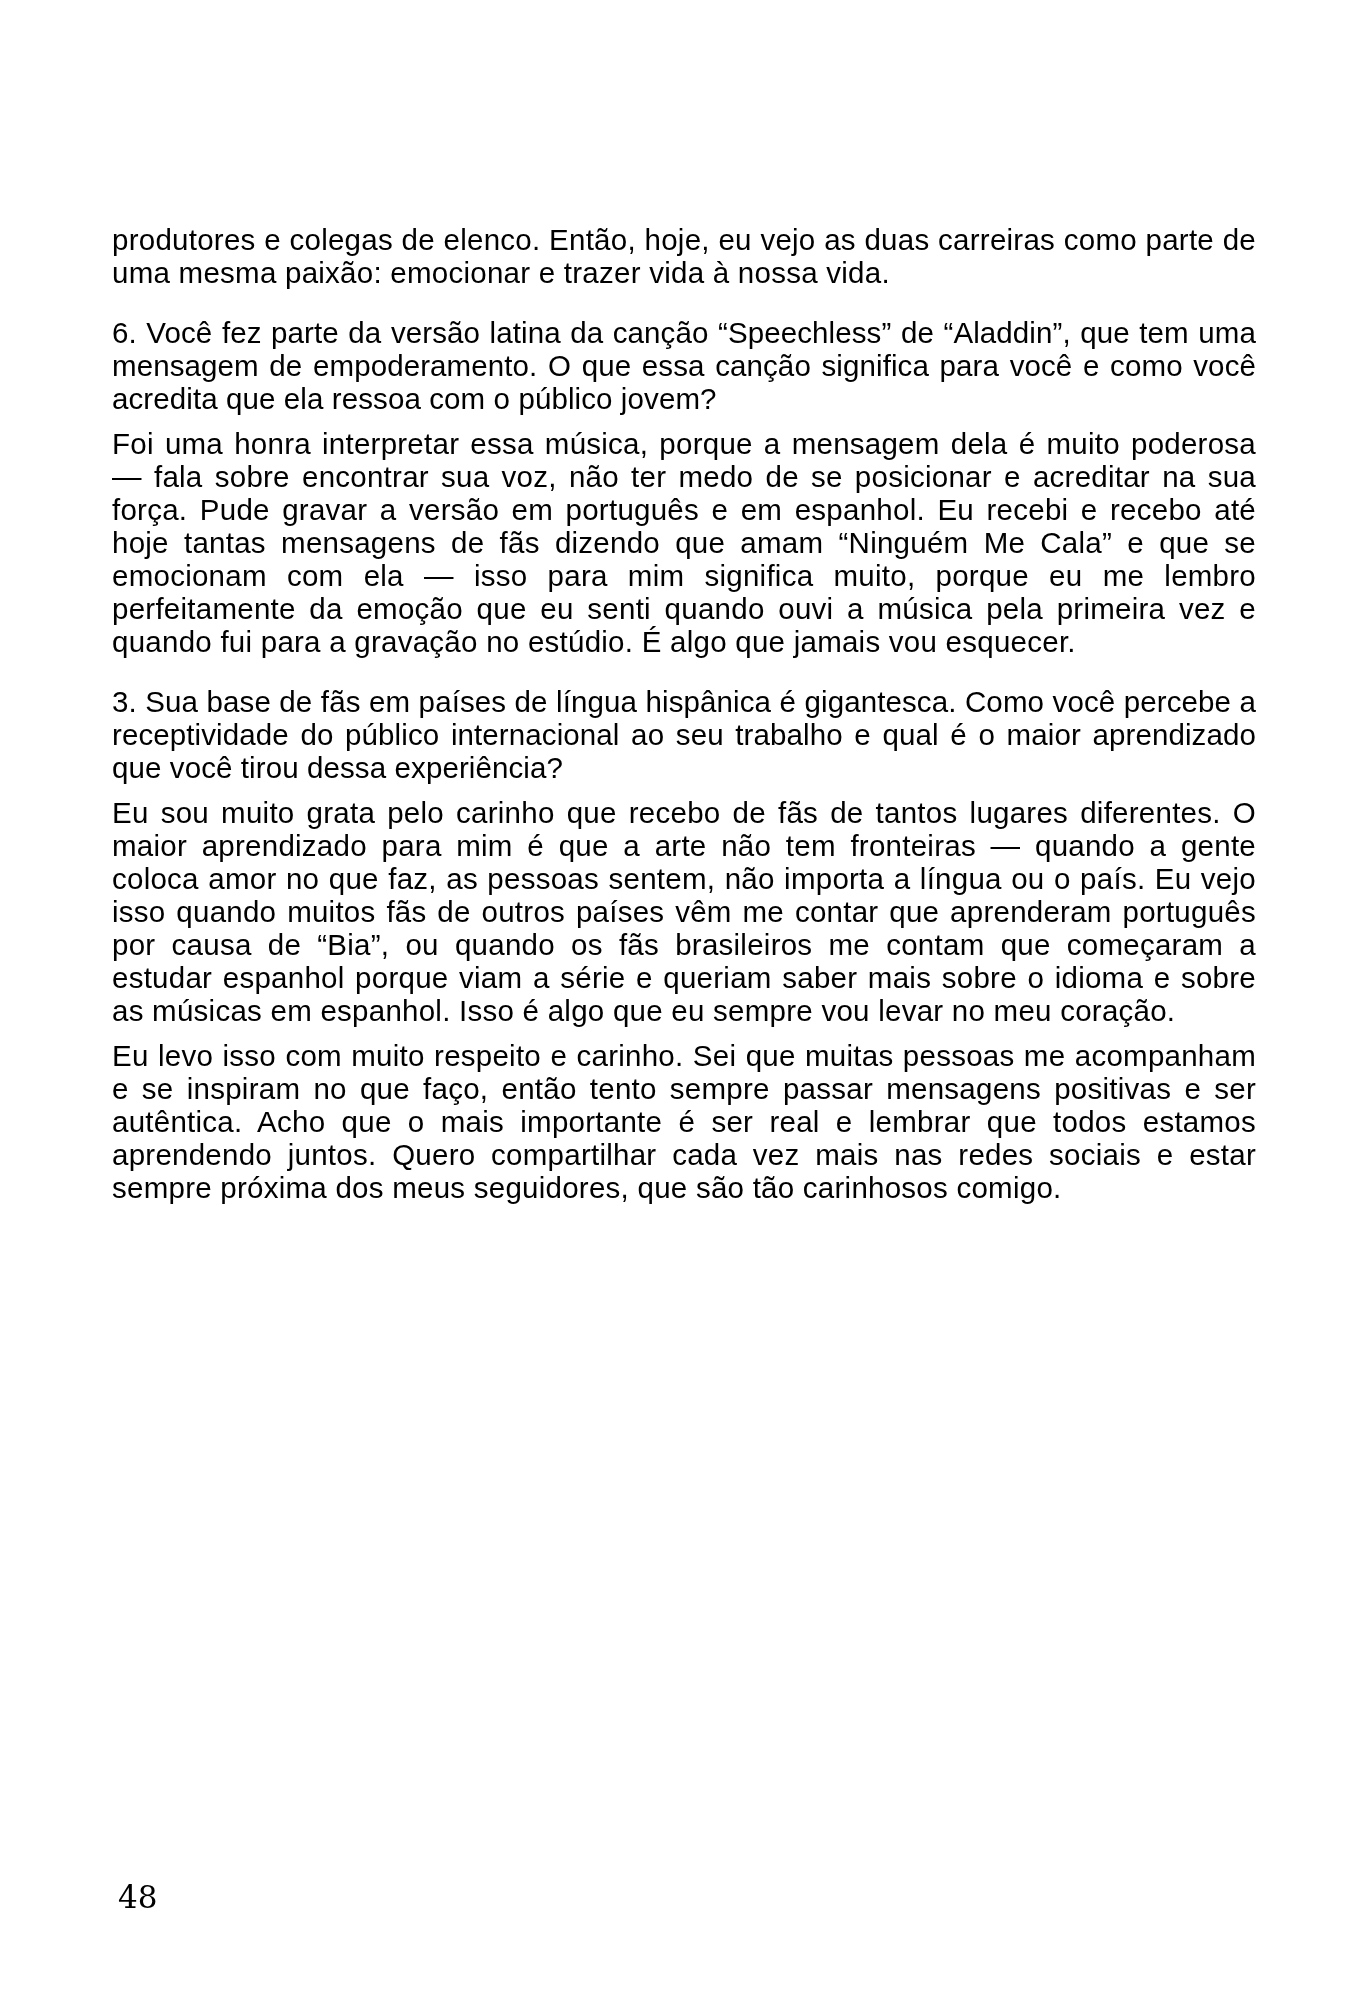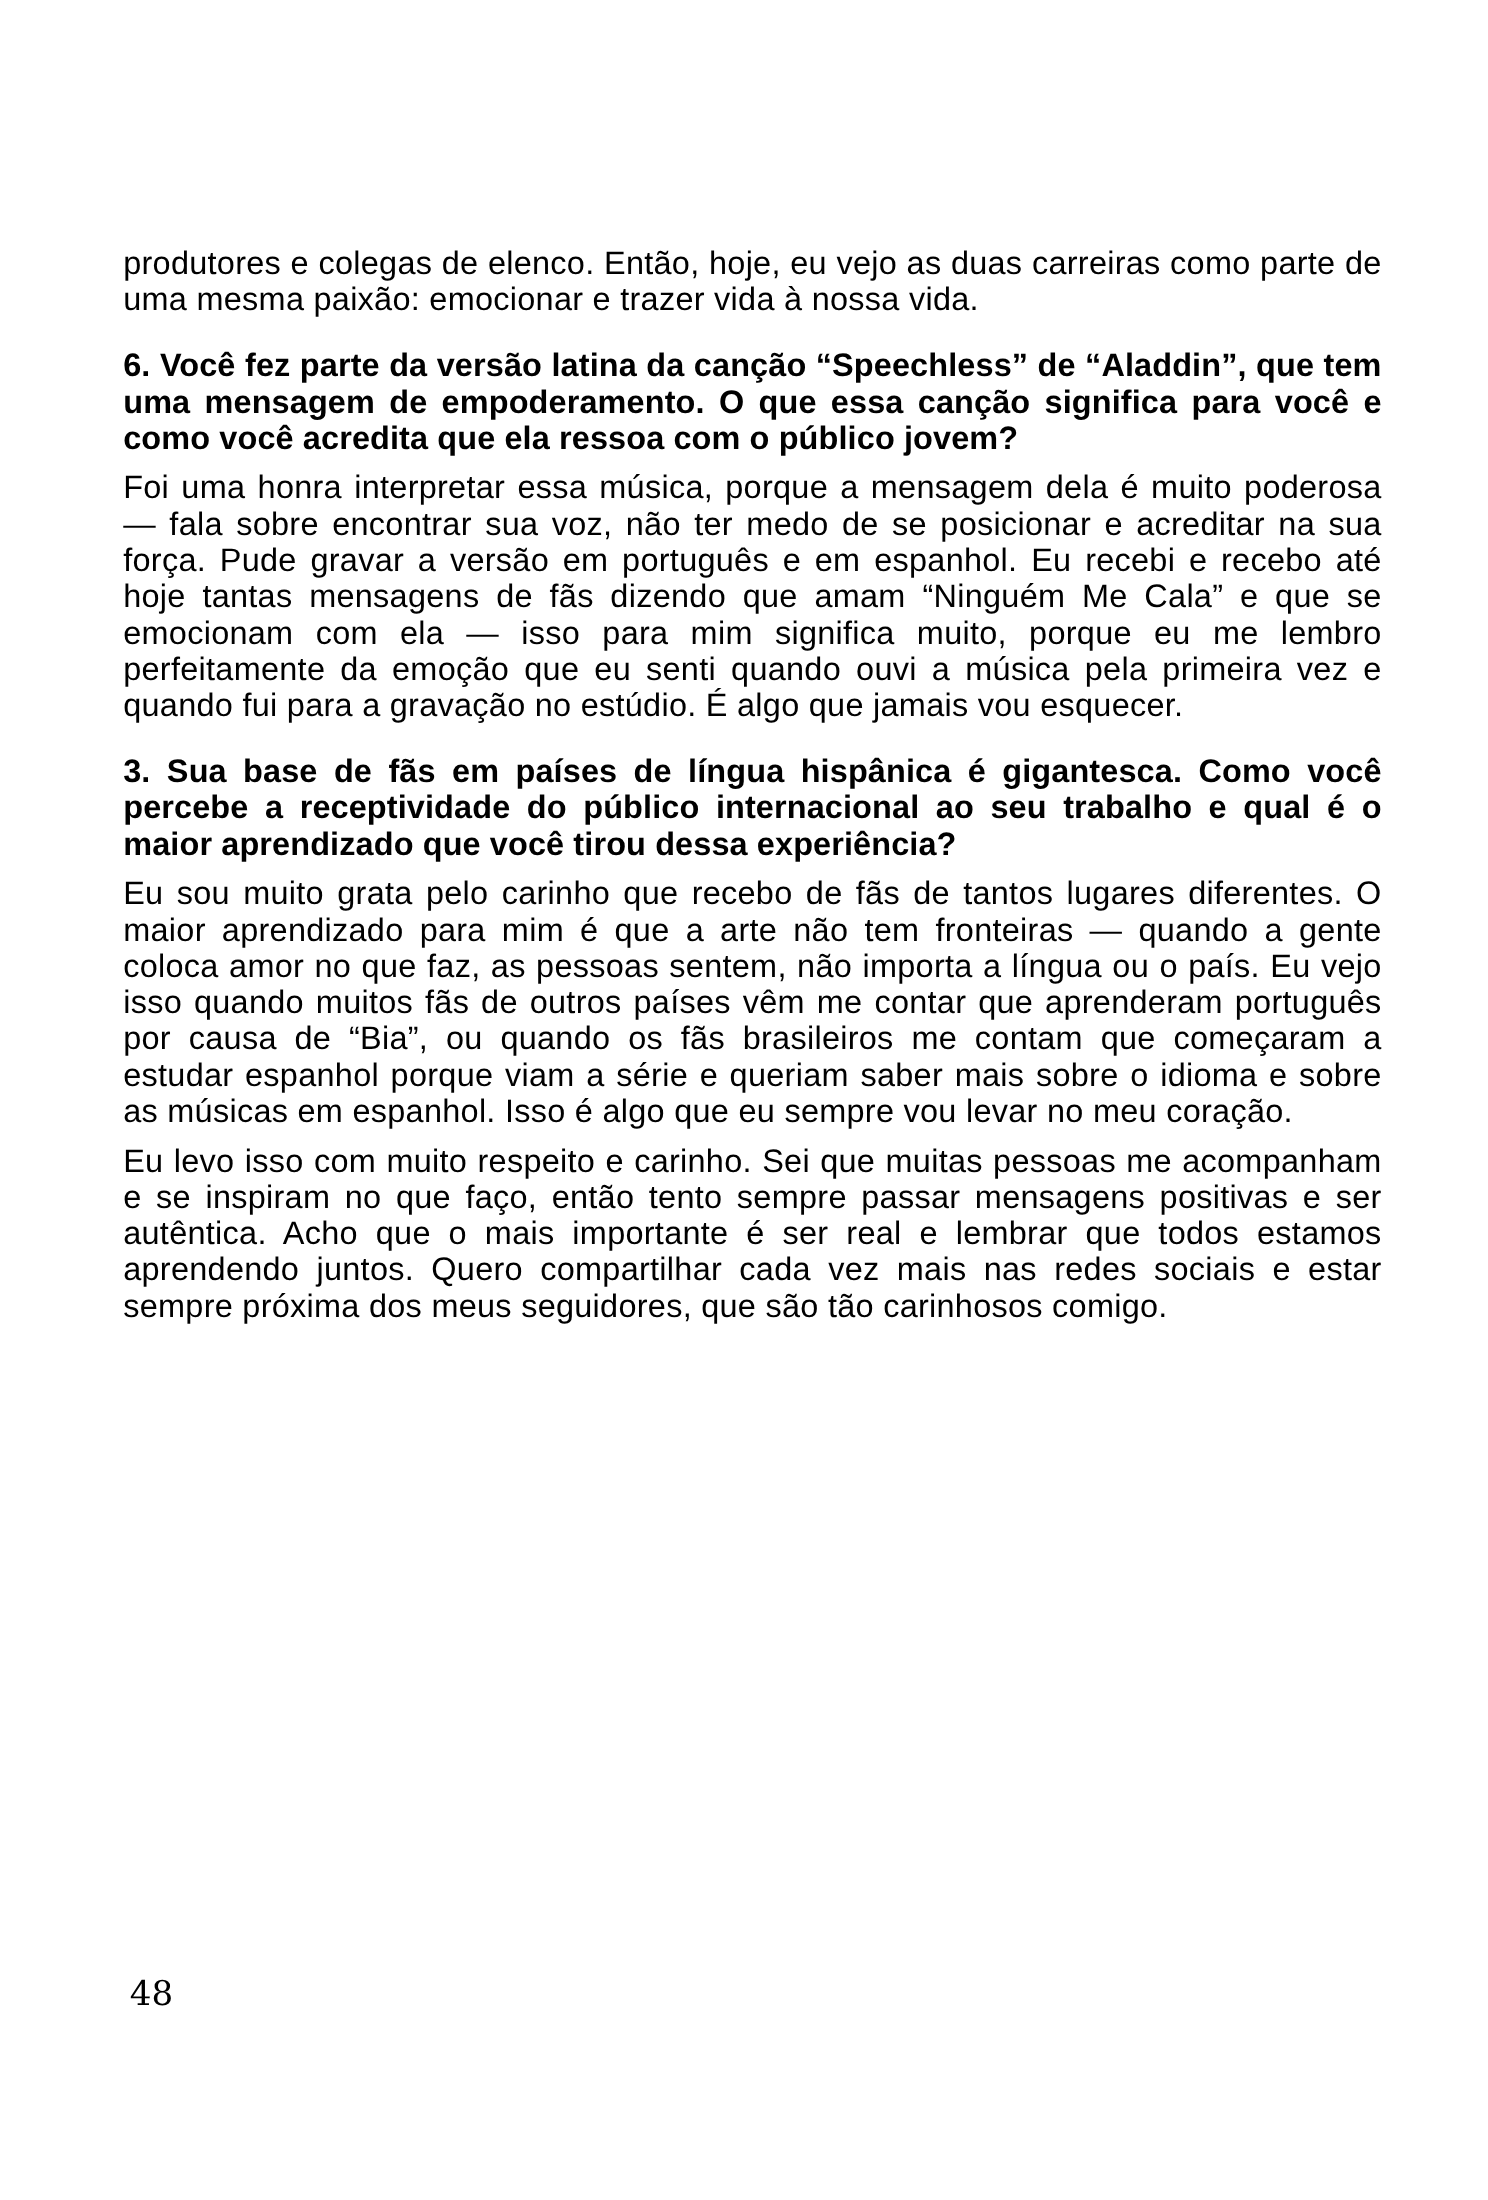--- a/index.html
+++ b/index.html
@@ -24,28 +24,28 @@
     line-height: 33px;
     letter-spacing: 0.25px;
     text-align: justify;
     color: #000000;
   }
   .text-block p {
     margin: 12px;
     padding: 0;
   }
   .text-block p.question {
-    font-weight: 700;
+    font-weight: 400;
     margin-top: 27px;
     letter-spacing: 0.1px;
   }
   .page-number {
     position: absolute;
     left: 118px;
-    top: 1796px;
+    top: 1880px;
     font-family: "DejaVu Serif", serif;
     font-size: 31px;
     line-height: 34px;
     color: #000000;
   }
 </style>
 </head>
 <body>
 
 <div class="text-block">

